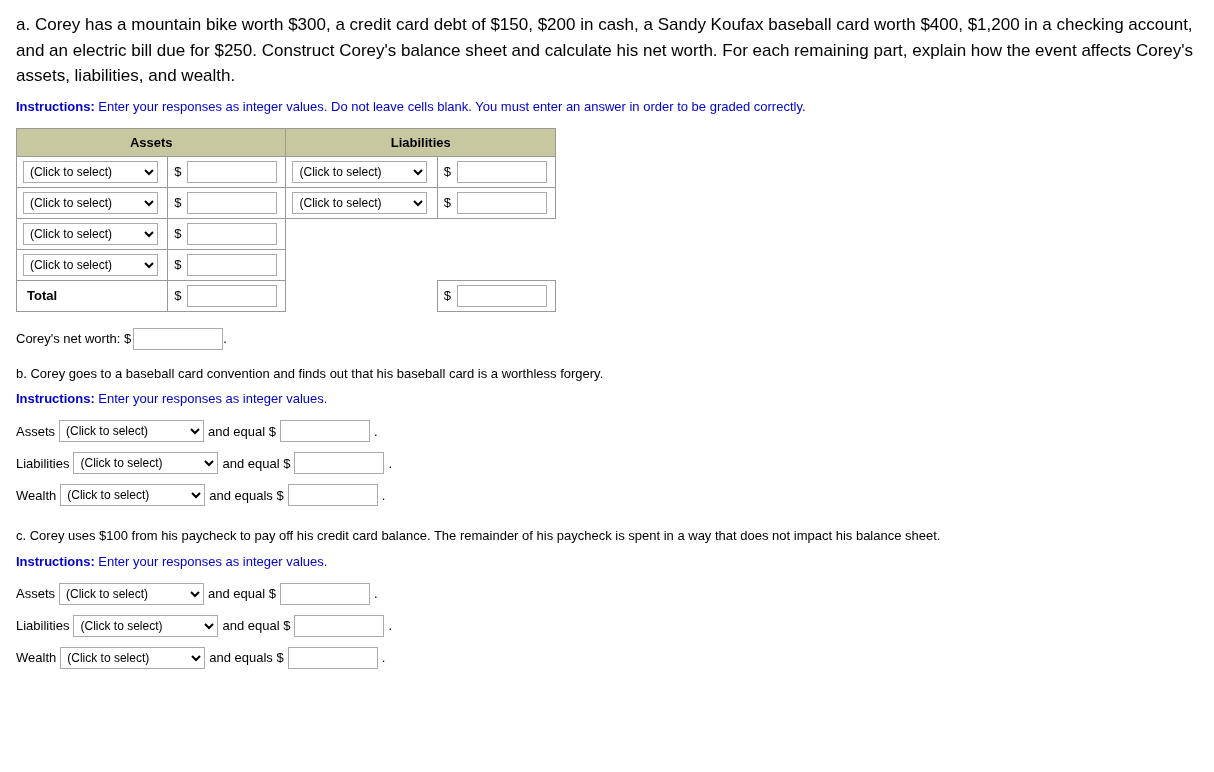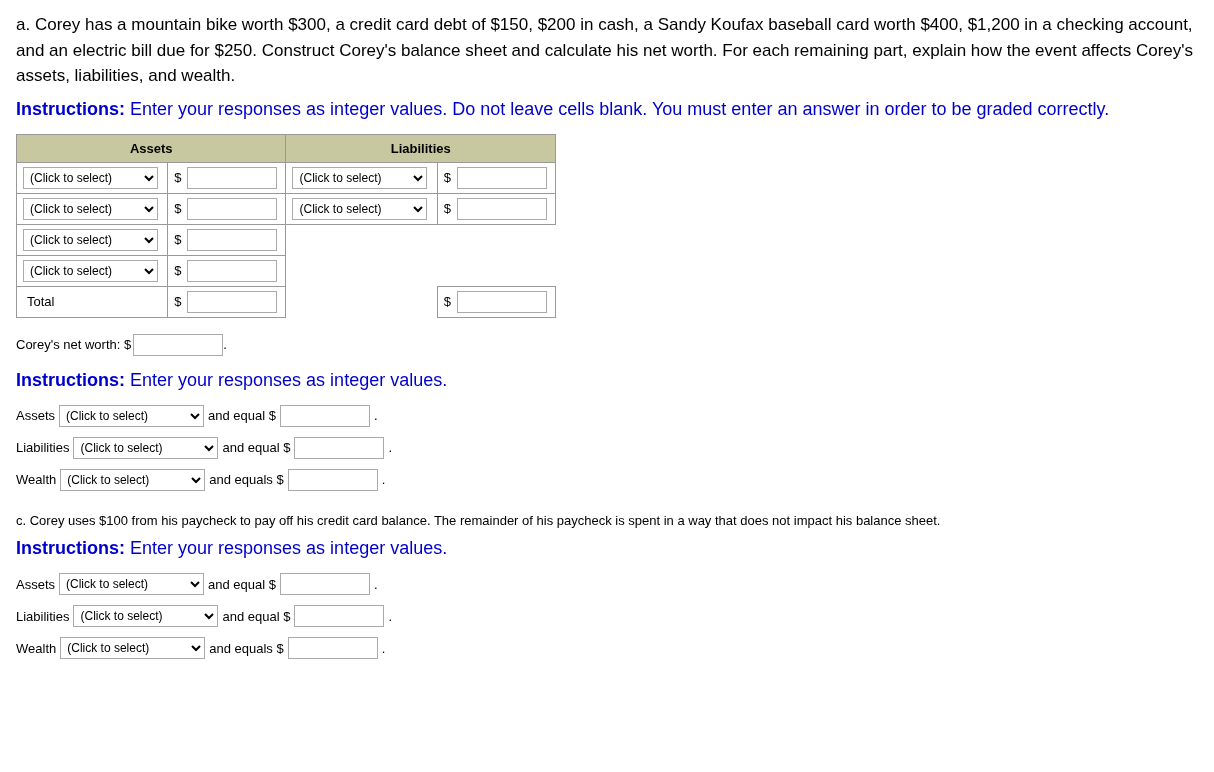--- a/index.html
+++ b/index.html
@@ -11,21 +11,21 @@
       padding: 12px 16px;
       max-width: 1214px;
     }
     .problem-text {
       font-size: 17px;
       line-height: 1.5;
       margin-bottom: 10px;
     }
     .instructions {
       color: #0000cc;
-      font-size: 18px;
+      font-size: 13px;
       margin-bottom: 14px;
     }
     .instructions span.label {
       font-weight: bold;
     }
     
     .balance-table {
       border-collapse: collapse;
       margin-bottom: 16px;
       min-width: 540px;
@@ -63,21 +63,21 @@
       border: 1px solid #aaa;
       padding: 2px 4px;
       width: 90px;
       height: 22px;
     }
     .dollar-sign {
       font-size: 13px;
       margin-right: 2px;
     }
     .total-label {
-      font-weight: normal;
+      font-weight: bold;
       padding-left: 4px;
     }
     
     .net-worth-line {
       margin-bottom: 14px;
       font-size: 13px;
     }
     .net-worth-line input {
       font-size: 12px;
       border: 1px solid #aaa;
@@ -244,20 +244,21 @@
       </td>
     </tr>
   </tbody>
 </table>
 
 <div class="net-worth-line">
   <span>Corey's net worth:  $</span><input type="text" style="">.
 </div>
 
 <div class="section-gap">
+  <p class="section-title">b.  Corey goes to a baseball card convention and finds out that his baseball card is a worthless forgery.</p>
   <p class="instructions">
     <span class="label">Instructions:</span><span> Enter your responses as integer values.</span>
   </p>
 
   <div class="inline-form-row">
     <span>Assets</span>
     <select>
       <option value="">(Click to select)</option>
       <option>decrease</option>
       <option>increase</option>

